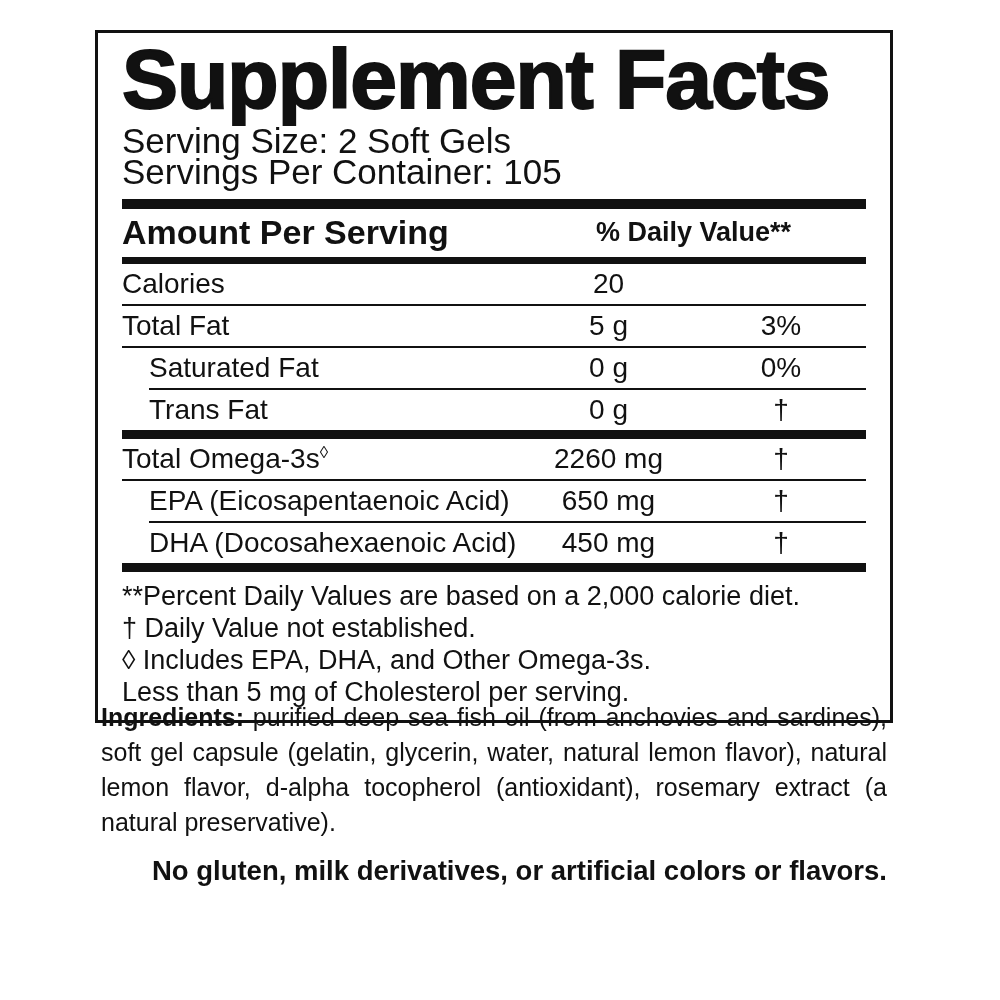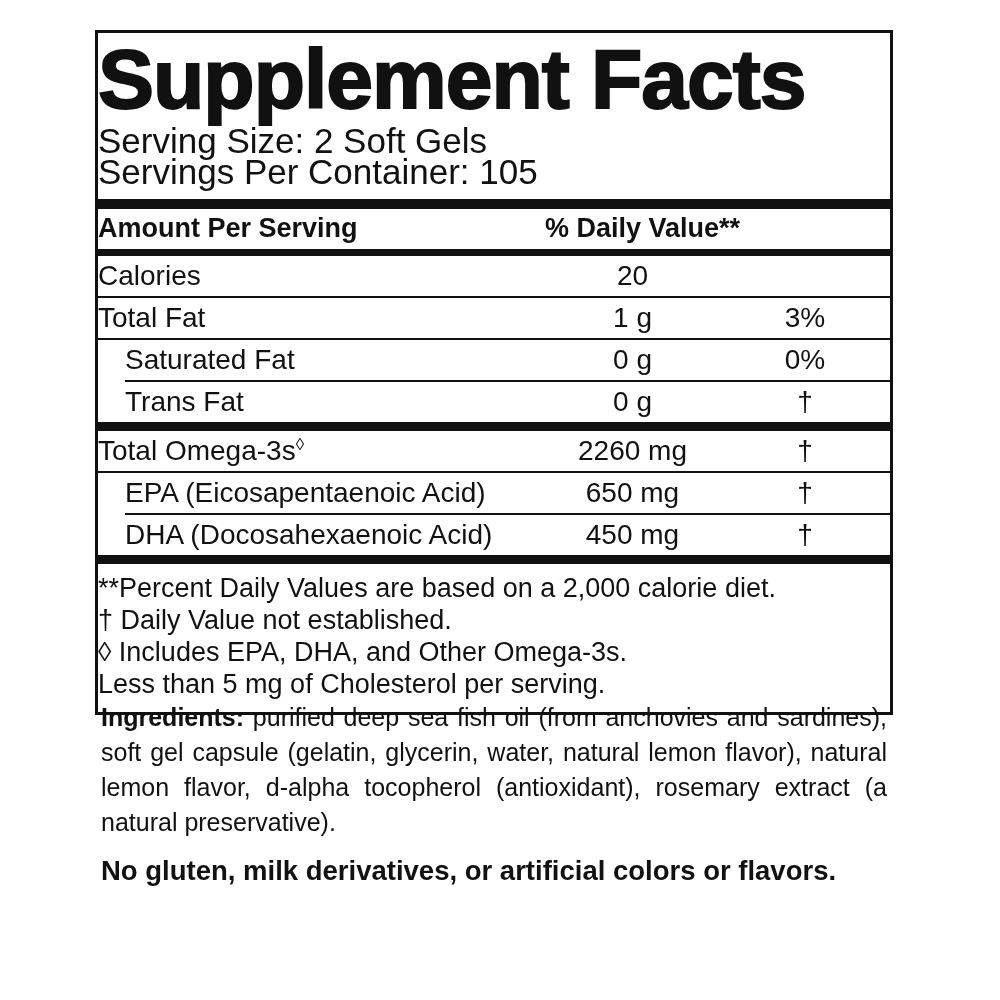--- a/index.html
+++ b/index.html
@@ -11,21 +11,21 @@
     -webkit-font-smoothing: antialiased;
   }
   .page { position: relative; width: 1000px; height: 1000px; background:#fff; }
 
   .facts-box {
     position: absolute;
     left: 95px; top: 30px;
     width: 798px;
     border: 3px solid #111;
     background: #fff;
-    padding: 0 0;
+    padding: 0 24px;
   }
 
   .facts-title {
     font-size: 84px;
     line-height: 76px;
     font-weight: 700;
     letter-spacing: -1px;
     -webkit-text-stroke: 2px #111;
     margin: 8px 0 8px 0;
     white-space: nowrap;
@@ -42,22 +42,22 @@
   .bar-7  { height: 7px; }
   .bar-9  { height: 9px; }
 
   .hdr-row {
     display: grid;
     grid-template-columns: 1fr 175px 170px;
     align-items: center;
     padding: 4px 0 5px 0;
     min-height: 34px;
   }
-  .hdr-amount { font-weight: 700; font-size: 27px; }
-  .hdr-dv { grid-column: 2 / 4; text-align: left; font-weight: 700; font-size: 27px; }
+  .hdr-amount { font-weight: 700; font-size: 34px; }
+  .hdr-dv { grid-column: 2 / 4; text-align: center; font-weight: 700; font-size: 27px; }
 
   .nrow {
     display: grid;
     grid-template-columns: 1fr 175px 170px;
     align-items: center;
     height: 40px;
     font-size: 28px;
   }
   .nrow .nname { text-align: left; white-space: nowrap; }
   .nrow .namt  { text-align: center; white-space: nowrap; }
@@ -87,20 +87,21 @@
   .ingredients .ing-label { font-weight: 700; }
 
   .allergen {
     position: absolute;
     left: 95px; top: 855px;
     width: 798px;
     padding: 0 6px;
     font-size: 27.5px;
     line-height: 32px;
     font-weight: 700;
+    text-align: right;
   }
 </style>
 </head>
 <body>
 
 <div class="page">
 
   <div class="facts-box">
 
     <div class="facts-title">Supplement Facts</div>
@@ -120,21 +121,21 @@
     <div class="nrow">
       <div class="nname">Calories</div>
       <div class="namt">20</div>
       <div class="ndv"></div>
     </div>
 
     <div class="rule"></div>
 
     <div class="nrow">
       <div class="nname">Total Fat</div>
-      <div class="namt">1 g</div>
+      <div class="namt">5 g</div>
       <div class="ndv">3%</div>
     </div>
 
     <div class="rule"></div>
 
     <div class="nrow indent">
       <div class="nname">Saturated Fat</div>
       <div class="namt">0 g</div>
       <div class="ndv">0%</div>
     </div>

